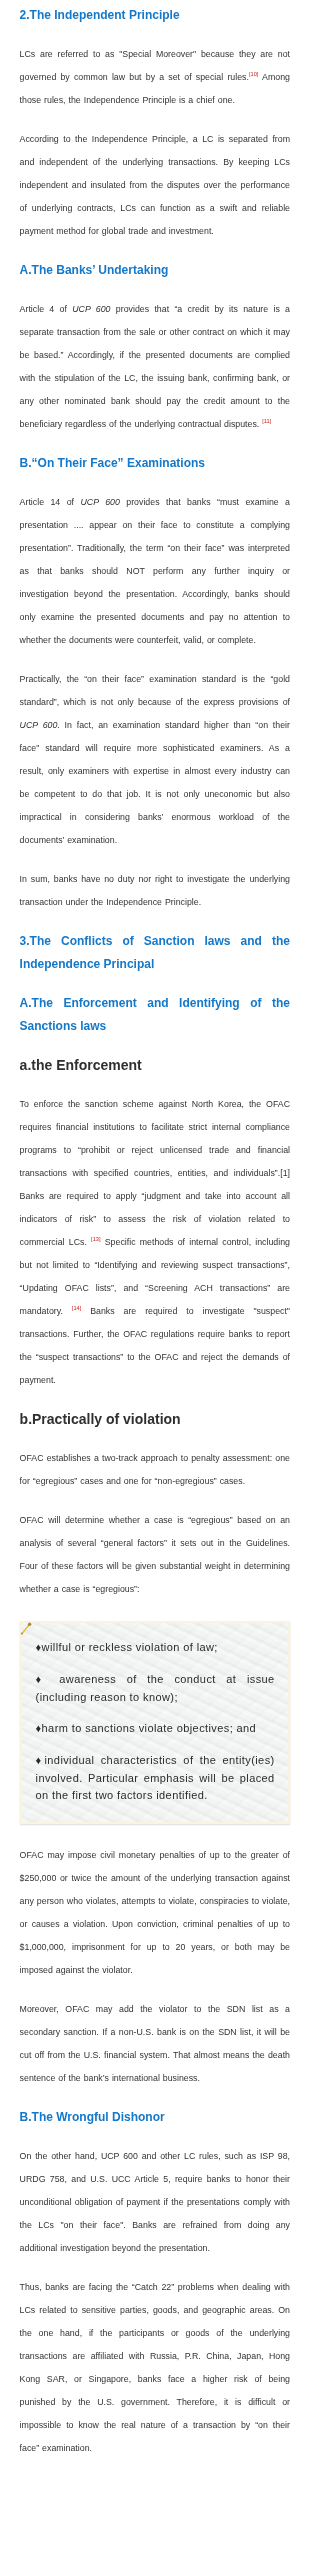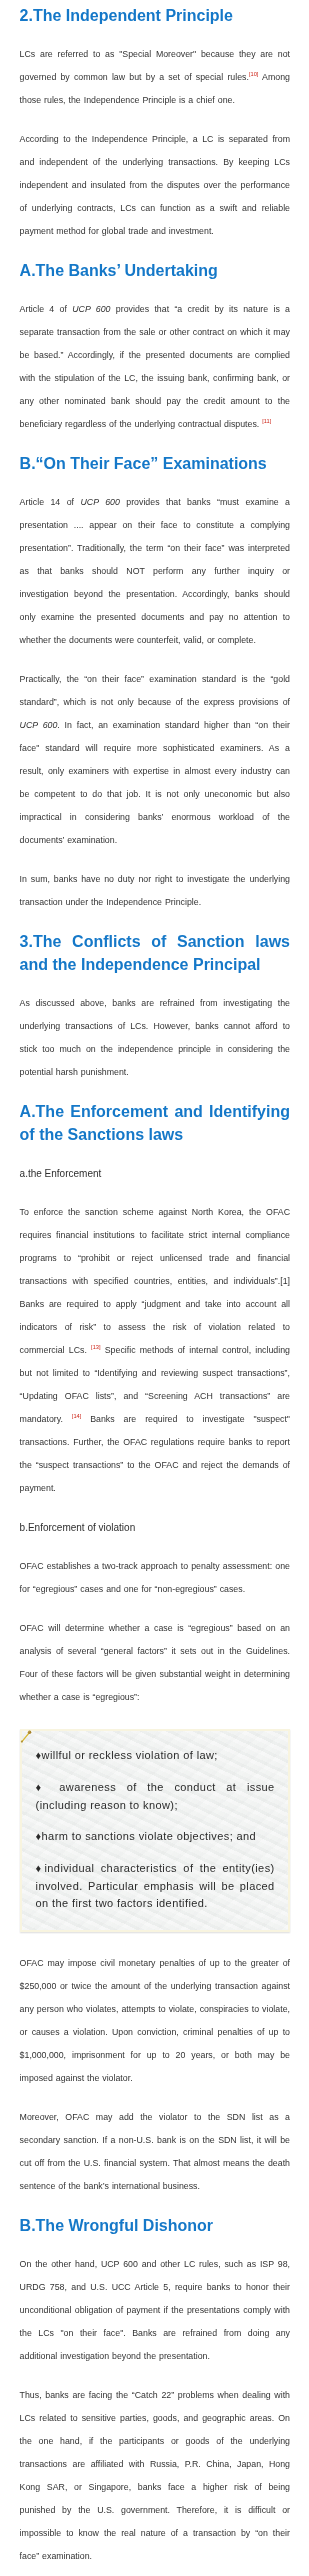--- a/index.html
+++ b/index.html
@@ -4,32 +4,32 @@
 <style>
   html,body{margin:0;padding:0;background:#ffffff;}
   body{
     width:309px;
     font-family:"Liberation Sans","DejaVu Sans",sans-serif;
     color:#333333;
     -webkit-font-smoothing:antialiased;
   }
   main{padding:3.1px 19px 14.4px 19.6px;}
   .heading{
-    font-size:16px;
+    font-size:12px;
     line-height:23px;
     font-weight:bold;
     color:#1578c8;
     text-align:justify;
     margin:16px 0;
   }
   .heading:first-child{margin-top:1px;}
   .subheading{
-    font-size:10px;
+    font-size:14px;
     line-height:23px;
-    font-weight:normal;
+    font-weight:bold;
     color:#2f2f2f;
     margin:16px 0;
   }
   .para{
     font-size:8.8px;
     line-height:23px;
     text-align:justify;
     color:#333333;
     margin:16px 0;
     word-spacing:0.5px;
@@ -76,25 +76,24 @@
     <h2 class="heading">2.The Independent Principle</h2>
     <p class="para"><span>LCs are referred to as "Special Moreover" because they are not governed by common law but by a set of special rules.</span><sup class="ref">[10]</sup><span> Among those rules, the Independence Principle is a chief one.</span></p>
     <p class="para"><span>According to the Independence Principle, a LC is separated from and independent of the underlying transactions. By keeping LCs independent and insulated from the disputes over the performance of underlying contracts, LCs can function as a swift and reliable payment method for global trade and investment.</span></p>
     <h2 class="heading">A.The Banks’ Undertaking</h2>
     <p class="para"><span>Article 4 of </span><em>UCP 600</em><span> provides that “a credit by its nature is a separate transaction from the sale or other contract on which it may be based.”  Accordingly, if the presented documents are complied with the stipulation of the LC, the issuing bank, confirming bank, or any other nominated bank should pay the credit amount to the beneficiary regardless of the underlying contractual disputes. </span><sup class="ref">[11]</sup></p>
     <h2 class="heading">B.“On Their Face” Examinations</h2>
     <p class="para"><span>Article 14 of </span><em>UCP 600</em><span> provides that banks “must examine a presentation .... appear on their face to constitute a complying presentation”. Traditionally, the term “on their face” was interpreted as that banks should NOT perform any further inquiry or investigation beyond the presentation. Accordingly, banks should only examine the presented documents and pay no attention to whether the documents were counterfeit, valid, or complete.</span></p>
     <p class="para"><span>Practically, the “on their face” examination standard is the “gold standard”, which is not only because of the express provisions of  </span><em>UCP 600</em><span>. In fact, an examination standard higher than “on their face" standard will require more sophisticated examiners. As a result, only examiners with expertise in almost every industry can be competent to do that job. It is not only uneconomic but also impractical in considering banks’ enormous workload of the documents’ examination.</span></p>
     <p class="para"><span>In sum, banks have no duty nor right to investigate the underlying transaction under the Independence Principle.</span></p>
     <h2 class="heading">3.The Conflicts of Sanction laws and the Independence Principal</h2>
-    <p class="para"><span>As discussed above, banks are refrained from investigating the underlying transactions of LCs. However, banks cannot afford to stick too much on the independence principle in considering the potential harsh punishment.</span></p>
     <h2 class="heading">A.The Enforcement and Identifying of the Sanctions laws</h2>
     <p class="subheading">a.the Enforcement</p>
     <p class="para"><span>To enforce the sanction scheme against North Korea, the OFAC requires financial institutions to facilitate strict internal compliance programs to “prohibit or reject unlicensed trade and financial transactions with specified countries, entities, and individuals”.[1] Banks are required to apply “judgment and take into account all indicators of risk” to assess the risk of violation related to commercial LCs. </span><sup class="ref">[13]</sup><span> Specific methods of internal control, including but not limited to “Identifying and reviewing suspect transactions”, “Updating OFAC lists”, and “Screening ACH transactions” are mandatory. </span><sup class="ref">[14]</sup><span> Banks are required to investigate "suspect" transactions. Further, the OFAC regulations require banks to report the “suspect transactions” to the OFAC and reject the demands of payment.</span></p>
-    <p class="subheading">b.Enforcement of violation</p>
+    <p class="subheading">b.Practically of violation</p>
     <p class="para"><span>OFAC establishes a two-track approach to penalty assessment: one for “egregious” cases and one for “non-egregious” cases.</span></p>
     <p class="para"><span>OFAC will determine whether a case is “egregious” based on an analysis of several “general factors” it sets out in the Guidelines. Four of these factors will be given substantial weight in determining whether a case is “egregious”:</span></p>
     <div class="notebox">
       <svg class="pin" viewBox="0 0 32 32">
         <line x1="8" y1="26" x2="22" y2="9" stroke="#d8b830" stroke-width="2.6" stroke-linecap="round"></line>
         <circle cx="22.4" cy="8.4" r="3.4" fill="#a8842a"></circle>
         <circle cx="21.2" cy="7.2" r="1.1" fill="#e8d07c"></circle>
         <circle cx="7.6" cy="26.4" r="2.1" fill="#b29336"></circle>
       </svg>
       <p class="note-item">♦willful or reckless violation of law;</p>

